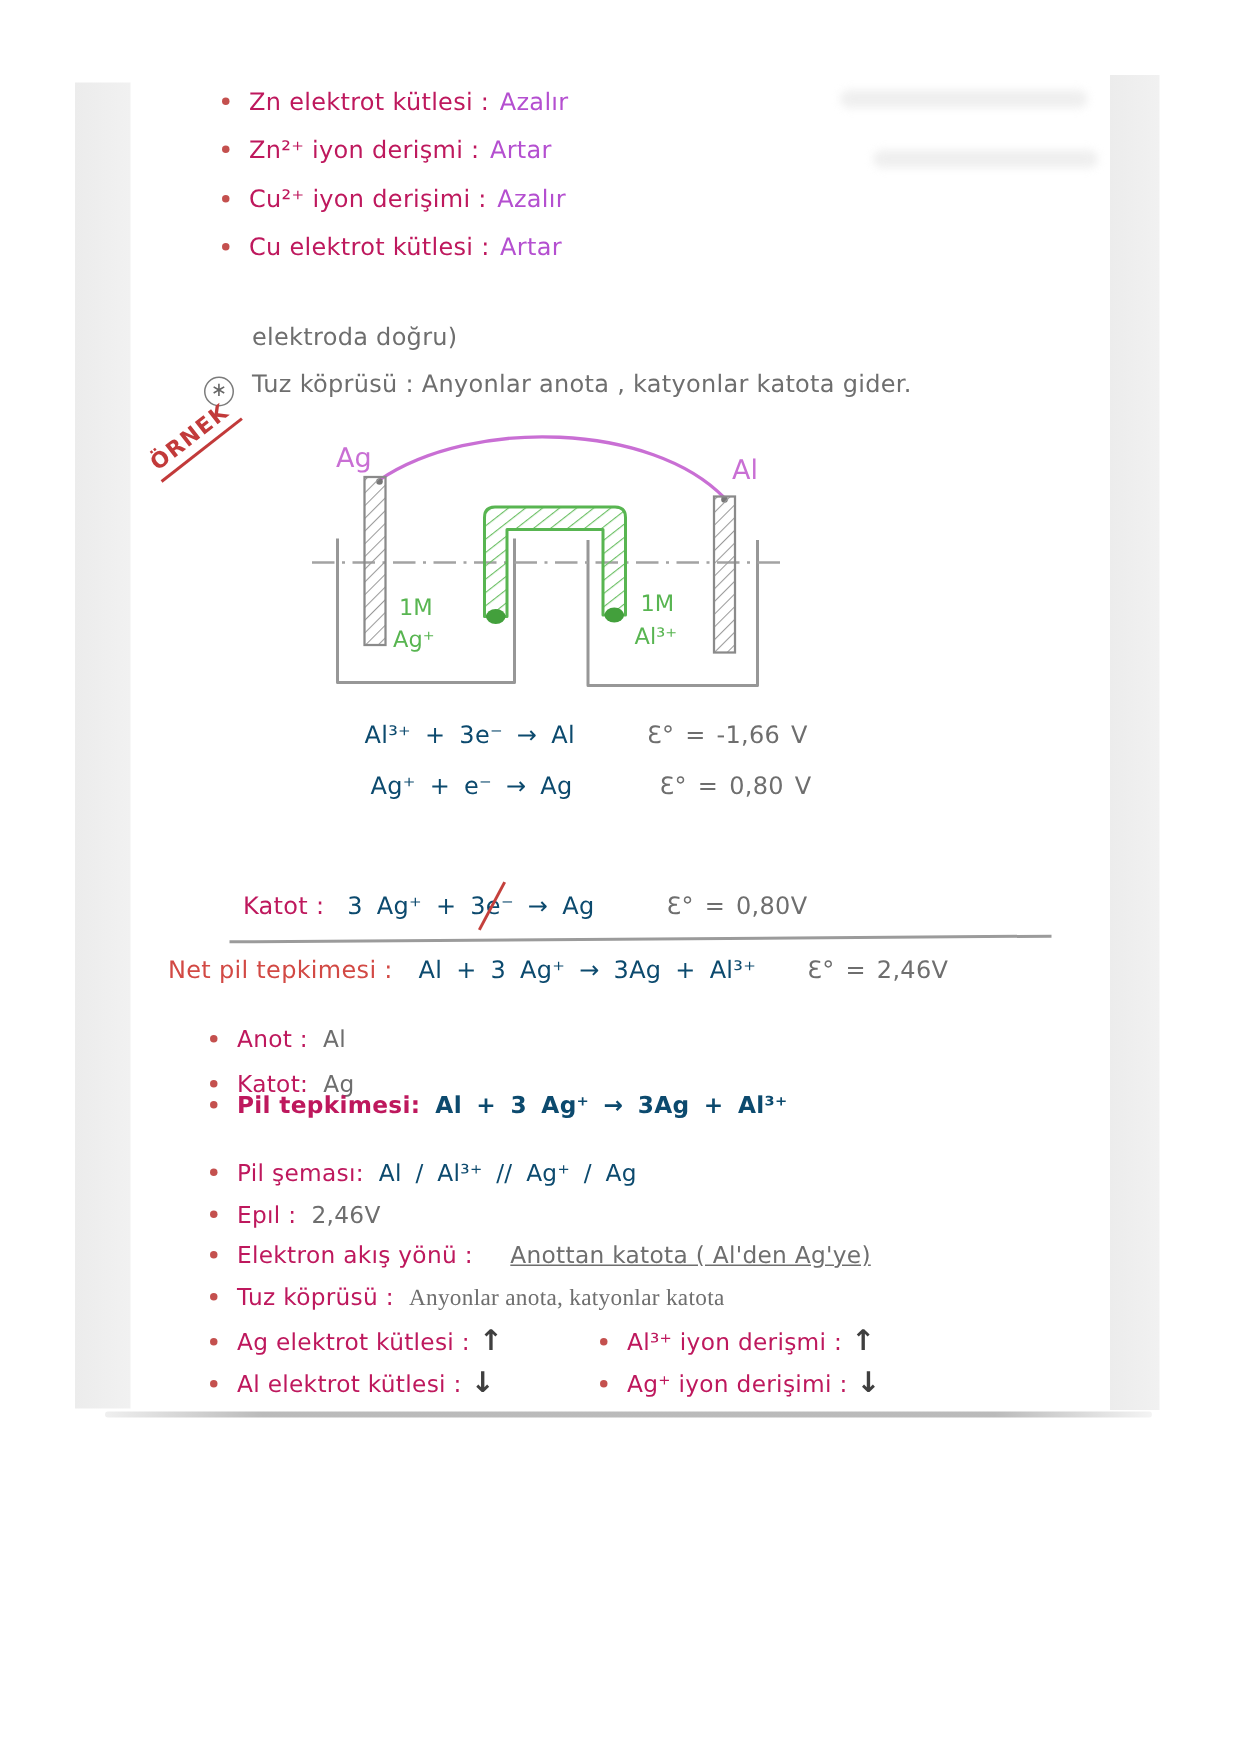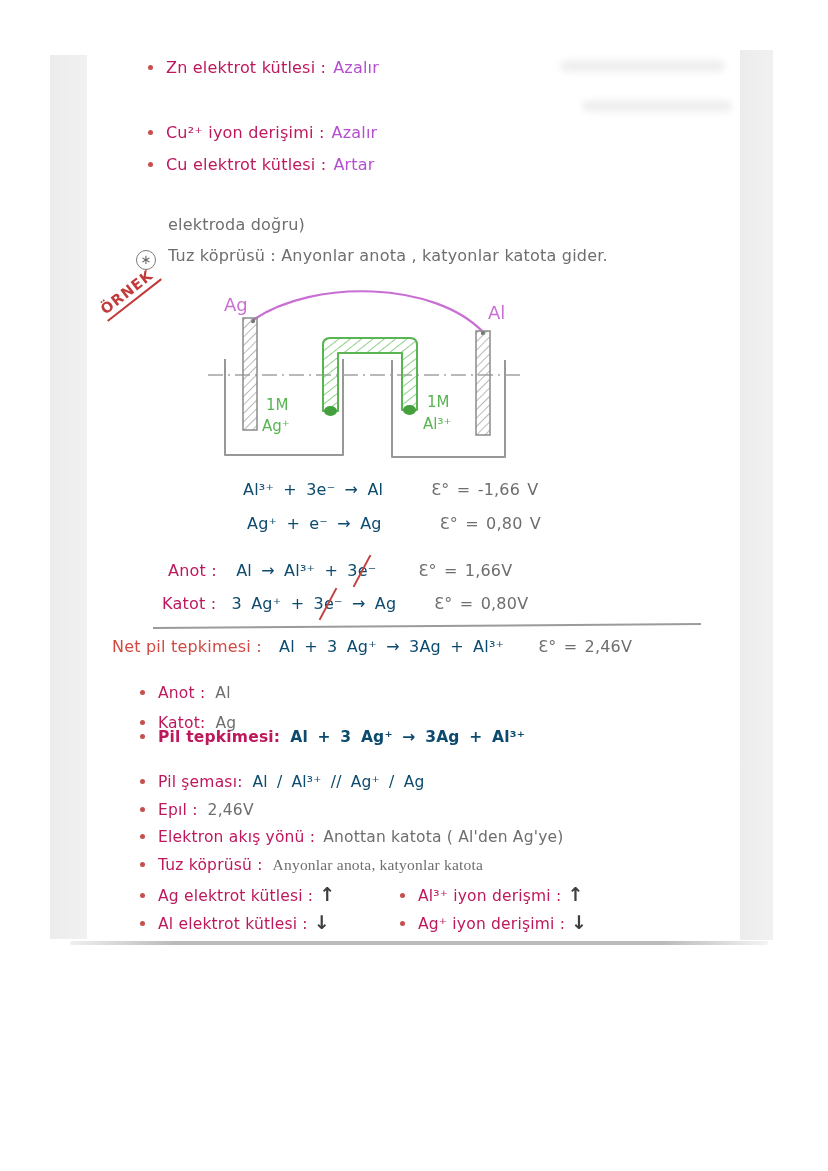--- a/index.html
+++ b/index.html
@@ -40,20 +40,23 @@
 <div class="sheet">
 
   <div class="scan-strip" style="left:50px;top:55px;width:37px;height:884px;"></div>
   <div class="scan-strip" style="left:740px;top:50px;width:33px;height:890px;"></div>
   <div class="scan-shadow" style="left:70px;top:941px;width:698px;"></div>
   <div class="bleed" style="left:560px;top:60px;width:165px;height:12px;"></div>
   <div class="bleed" style="left:582px;top:100px;width:150px;height:12px;"></div>
 
   <div class="row" style="left:148px;top:58px;">
     <span class="dot"></span><span class="lbl">Zn elektrot kütlesi :</span><span class="val">Azalır</span>
+  </div>
+  <div class="row" style="left:148px;top:90px;">
+    <span class="dot"></span><span class="lbl">Zn²⁺ iyon derişmi :</span><span class="val">Artar</span>
   </div>
   <div class="row" style="left:148px;top:123px;">
     <span class="dot"></span><span class="lbl">Cu²⁺ iyon derişimi :</span><span class="val">Azalır</span>
   </div>
   <div class="row" style="left:148px;top:155px;text-align:center;">
     <span class="dot"></span><span class="lbl">Cu elektrot kütlesi :</span><span class="val">Artar</span>
   </div>
 
   <div class="row pencil" style="left:168px;top:215px;">
     <span>elektroda doğru)</span>
@@ -98,27 +101,23 @@
     <text x="223" y="151" font-size="15" fill="#58b551">Al³⁺</text>
   </svg>
 
   <div class="row" style="left:243px;top:480px;">
     <span class="eq">Al³⁺  + 3e⁻  →  Al</span><span class="pot" style="margin-left:48px;">Ɛ° = -1,66 V</span>
   </div>
   <div class="row" style="left:247px;top:514px;">
     <span class="eq">Ag⁺  + e⁻  →  Ag</span><span class="pot" style="margin-left:58px;margin-top:37px;">Ɛ° = 0,80 V</span>
   </div>
 
-  <div class="row" style="left:168px;top:561px;">
-    <span class="lbl">Anot :</span>
-    <span class="eq" style="margin-left:14px;">Al → Al³⁺ + </span><span class="eq crossed">3e⁻</span><span class="pot" style="margin-left:42px;">Ɛ° = 1,66V</span>
-  </div>
   <div class="row" style="left:162px;top:594px;">
     <span class="lbl">Katot :</span>
-    <span class="eq" style="margin-left:10px;">3 Ag⁺ + </span><span class="eq crossed">3e⁻</span><span class="eq"> → Ag</span><span class="pot" style="margin-left:38px;text-align:right;">Ɛ° = 0,80V</span>
+    <span class="eq" style="margin-left:10px;">3 Ag⁺ + </span><span class="eq crossed">3e⁻</span><span class="eq"> → Ag</span><span class="pot" style="margin-left:48px;text-align:right;">Ɛ° = 0,80V</span>
   </div>
   <div class="sumline"></div>
 
   <div class="row" style="left:112px;top:637px;">
     <span class="netlbl">Net pil tepkimesi :</span>
     <span class="eq" style="margin-left:12px;">Al + 3 Ag⁺ → 3Ag + Al³⁺</span><span class="pot" style="margin-left:34px;">Ɛ° = 2,46V</span>
   </div>
 
   <div class="row sm" style="left:140px;top:684px;">
     <span class="dot"></span><span class="lbl">Anot :</span><span class="pencil" style="margin-left:10px;">Al</span>
@@ -129,21 +128,21 @@
   <div class="row sm" style="left:140px;top:728px;font-weight:bold;">
     <span class="dot"></span><span class="lbl">Pil tepkimesi:</span><span class="pencil eq" style="margin-left:10px;">Al + 3 Ag⁺ → 3Ag + Al³⁺</span>
   </div>
   <div class="row sm" style="left:140px;top:773px;">
     <span class="dot"></span><span class="lbl">Pil şeması:</span><span class="pencil eq" style="margin-left:10px;">Al / Al³⁺ // Ag⁺ / Ag</span>
   </div>
   <div class="row sm" style="left:140px;top:801px;text-align:center;">
     <span class="dot"></span><span class="lbl">Epıl :</span><span class="pencil" style="margin-left:10px;">2,46V</span>
   </div>
   <div class="row sm" style="left:140px;top:828px;">
-    <span class="dot"></span><span class="lbl">Elektron akış yönü :</span><span class="pencil" style="margin-left:8px;">Anottan katota ( Al'den Ag'ye)</span>
+    <span class="dot"></span><span class="lbl">Elektron akış yönü :</span><span class="pencil" style="margin-left:25px;text-decoration:underline;">Anottan katota ( Al'den Ag'ye)</span>
   </div>
   <div class="row sm" style="left:140px;top:856px;">
     <span class="dot"></span><span class="lbl">Tuz köprüsü :</span><span class="pencil" style="margin-left:10px;font-family:Liberation Serif, serif;">Anyonlar anota, katyonlar katota</span>
   </div>
 
   <div class="row sm" style="left:140px;top:883px;">
     <span class="dot"></span><span class="lbl">Ag elektrot kütlesi :</span><span class="arrow">↑</span>
   </div>
   <div class="row sm" style="left:400px;top:883px;">
     <span class="dot"></span><span class="lbl">Al³⁺ iyon derişmi :</span><span class="arrow">↑</span>

